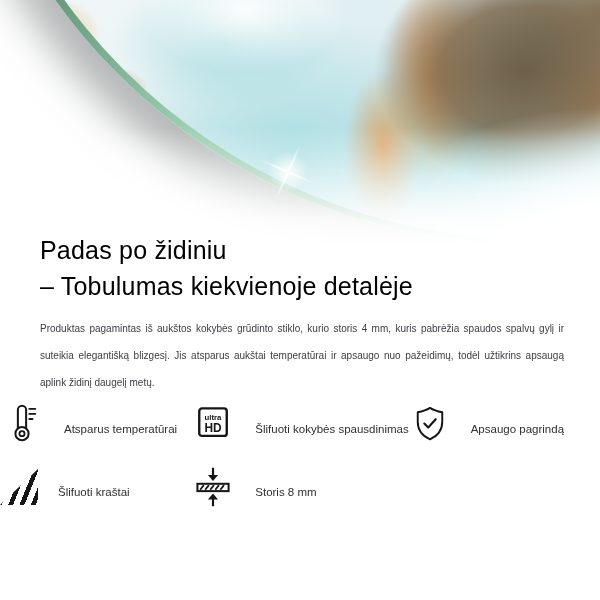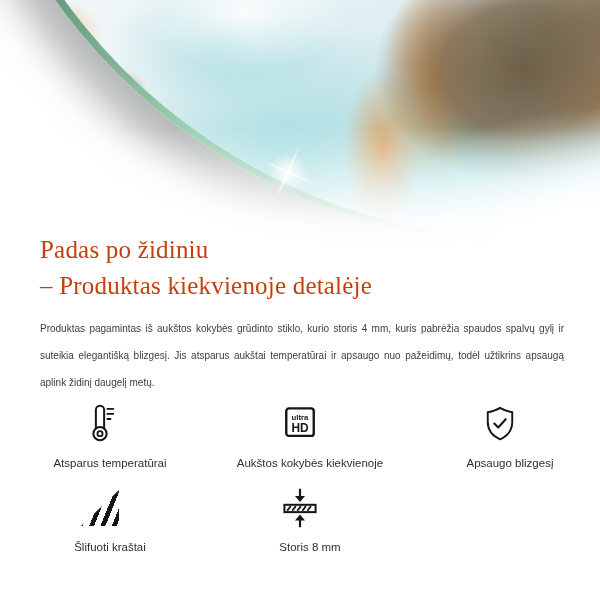--- a/index.html
+++ b/index.html
@@ -43,34 +43,34 @@
   .sparkle .glow{position:absolute;inset:8px;border-radius:50%;
     background:radial-gradient(circle,rgba(255,255,255,0.95) 0%,rgba(255,255,255,0.35) 40%,rgba(255,255,255,0) 65%);}
   .sparkle .ray{position:absolute;left:29px;top:0;width:2px;height:60px;
     background:linear-gradient(to bottom,rgba(255,255,255,0),#ffffff 42%,#ffffff 58%,rgba(255,255,255,0));}
   .sparkle .ray.r1{transform:rotate(24deg);}
   .sparkle .ray.r2{transform:rotate(-66deg);}
 
   
   .content{position:absolute;left:40px;top:232px;width:524px;}
   .title{
-    font-family:Liberation Serif, serif;font-size:25px;line-height:36px;
-    color:#c2410c;font-weight:400;letter-spacing:0.2px;
+    font-family:Liberation Sans, sans-serif;font-size:25px;line-height:36px;
+    color:#000000;font-weight:400;letter-spacing:0.2px;
   }
   .description{
     margin-top:11px;font-size:10px;line-height:27px;color:#3c3c44;
     text-align:justify;
   }
 
   
   .features{
     position:absolute;left:0;top:400px;width:600px;
     display:grid;grid-template-columns:repeat(3,1fr);row-gap:15px;
   }
-  .feature{display:flex;flex-direction:column;align-items:center;}
+  .feature{display:flex;flex-direction:row;align-items:center;}
   .icon-box{height:48px;display:flex;align-items:center;justify-content:center;}
   .feature-label{margin-top:9px;font-size:11.5px;color:#2f2f34;white-space:nowrap;margin-left:20px;}
   .icon-svg{stroke:#161616;fill:none;stroke-width:2.2;}
   .uhd-text{fill:#161616;stroke:none;font-family:"Liberation Sans",sans-serif;font-weight:700;}
   .edges-shape{
     width:38px;height:36px;
     clip-path:polygon(0 100%,100% 0,100% 100%);
     background:repeating-linear-gradient(112deg,#161616 0 4.5px,transparent 4.5px 10.5px);
   }
 </style>
@@ -84,21 +84,21 @@
   <div class="sparkle">
     <div class="glow"></div>
       <div class="ray r1"></div>
       <div class="ray r2"></div>
   </div>
 </div>
 
 <div class="content">
   <h1 class="title" style="margin:0;">
     <span>Padas po židiniu</span><br>
-    <span>– Produktas kiekvienoje detalėje</span>
+    <span>– Tobulumas kiekvienoje detalėje</span>
   </h1>
   <p class="description" style="margin-bottom:0;">Produktas pagamintas iš aukštos kokybės grūdinto stiklo, kurio storis 4 mm, kuris pabrėžia spaudos spalvų gylį ir suteikia elegantišką blizgesį. Jis atsparus aukštai temperatūrai ir apsaugo nuo pažeidimų, todėl užtikrins apsaugą aplink židinį daugelį metų.</p>
 </div>
 
 <div class="features">
 
   <div class="feature">
     <div class="icon-box">
       <svg class="icon-svg" width="44" height="44" viewBox="0 0 48 48">
         <path d="M19.5 28.5 V8.5 a4.5 4.5 0 0 1 9 0 V28.5" stroke-linecap="round"></path>
@@ -111,31 +111,31 @@
   </div>
 
   <div class="feature">
     <div class="icon-box">
       <svg class="icon-svg" width="44" height="44" viewBox="0 0 48 48">
         <rect x="9" y="7" width="30" height="30" rx="3" stroke-width="2.6"></rect>
         <text class="uhd-text" x="24" y="19.5" font-size="8.5" text-anchor="middle">ultra</text>
         <text class="uhd-text" x="24" y="32.5" font-size="13" text-anchor="middle">HD</text>
       </svg>
     </div>
-    <div class="feature-label">Aukštos kokybės kiekvienoje</div>
+    <div class="feature-label">Šlifuoti kokybės spausdinimas</div>
   </div>
 
   <div class="feature">
     <div class="icon-box">
       <svg class="icon-svg" width="42" height="42" viewBox="0 0 48 48">
         <path d="M24 5.5 C28 8 33 9.5 38 10.5 V21.5 C38 31.5 32 38 24 41.5 C16 38 10 31.5 10 21.5 V10.5 C15 9.5 20 8 24 5.5 Z" stroke-linejoin="round"></path>
         <path d="M17.5 23.5 L22 28 L30.5 18.5" stroke-width="2.4" stroke-linecap="round" stroke-linejoin="round"></path>
       </svg>
     </div>
-    <div class="feature-label">Apsaugo blizgesį</div>
+    <div class="feature-label">Apsaugo pagrindą</div>
   </div>
 
 
   <div class="feature">
     <div class="icon-box">
       <div class="edges-shape"></div>
     </div>
     <div class="feature-label">Šlifuoti kraštai</div>
   </div>
 

